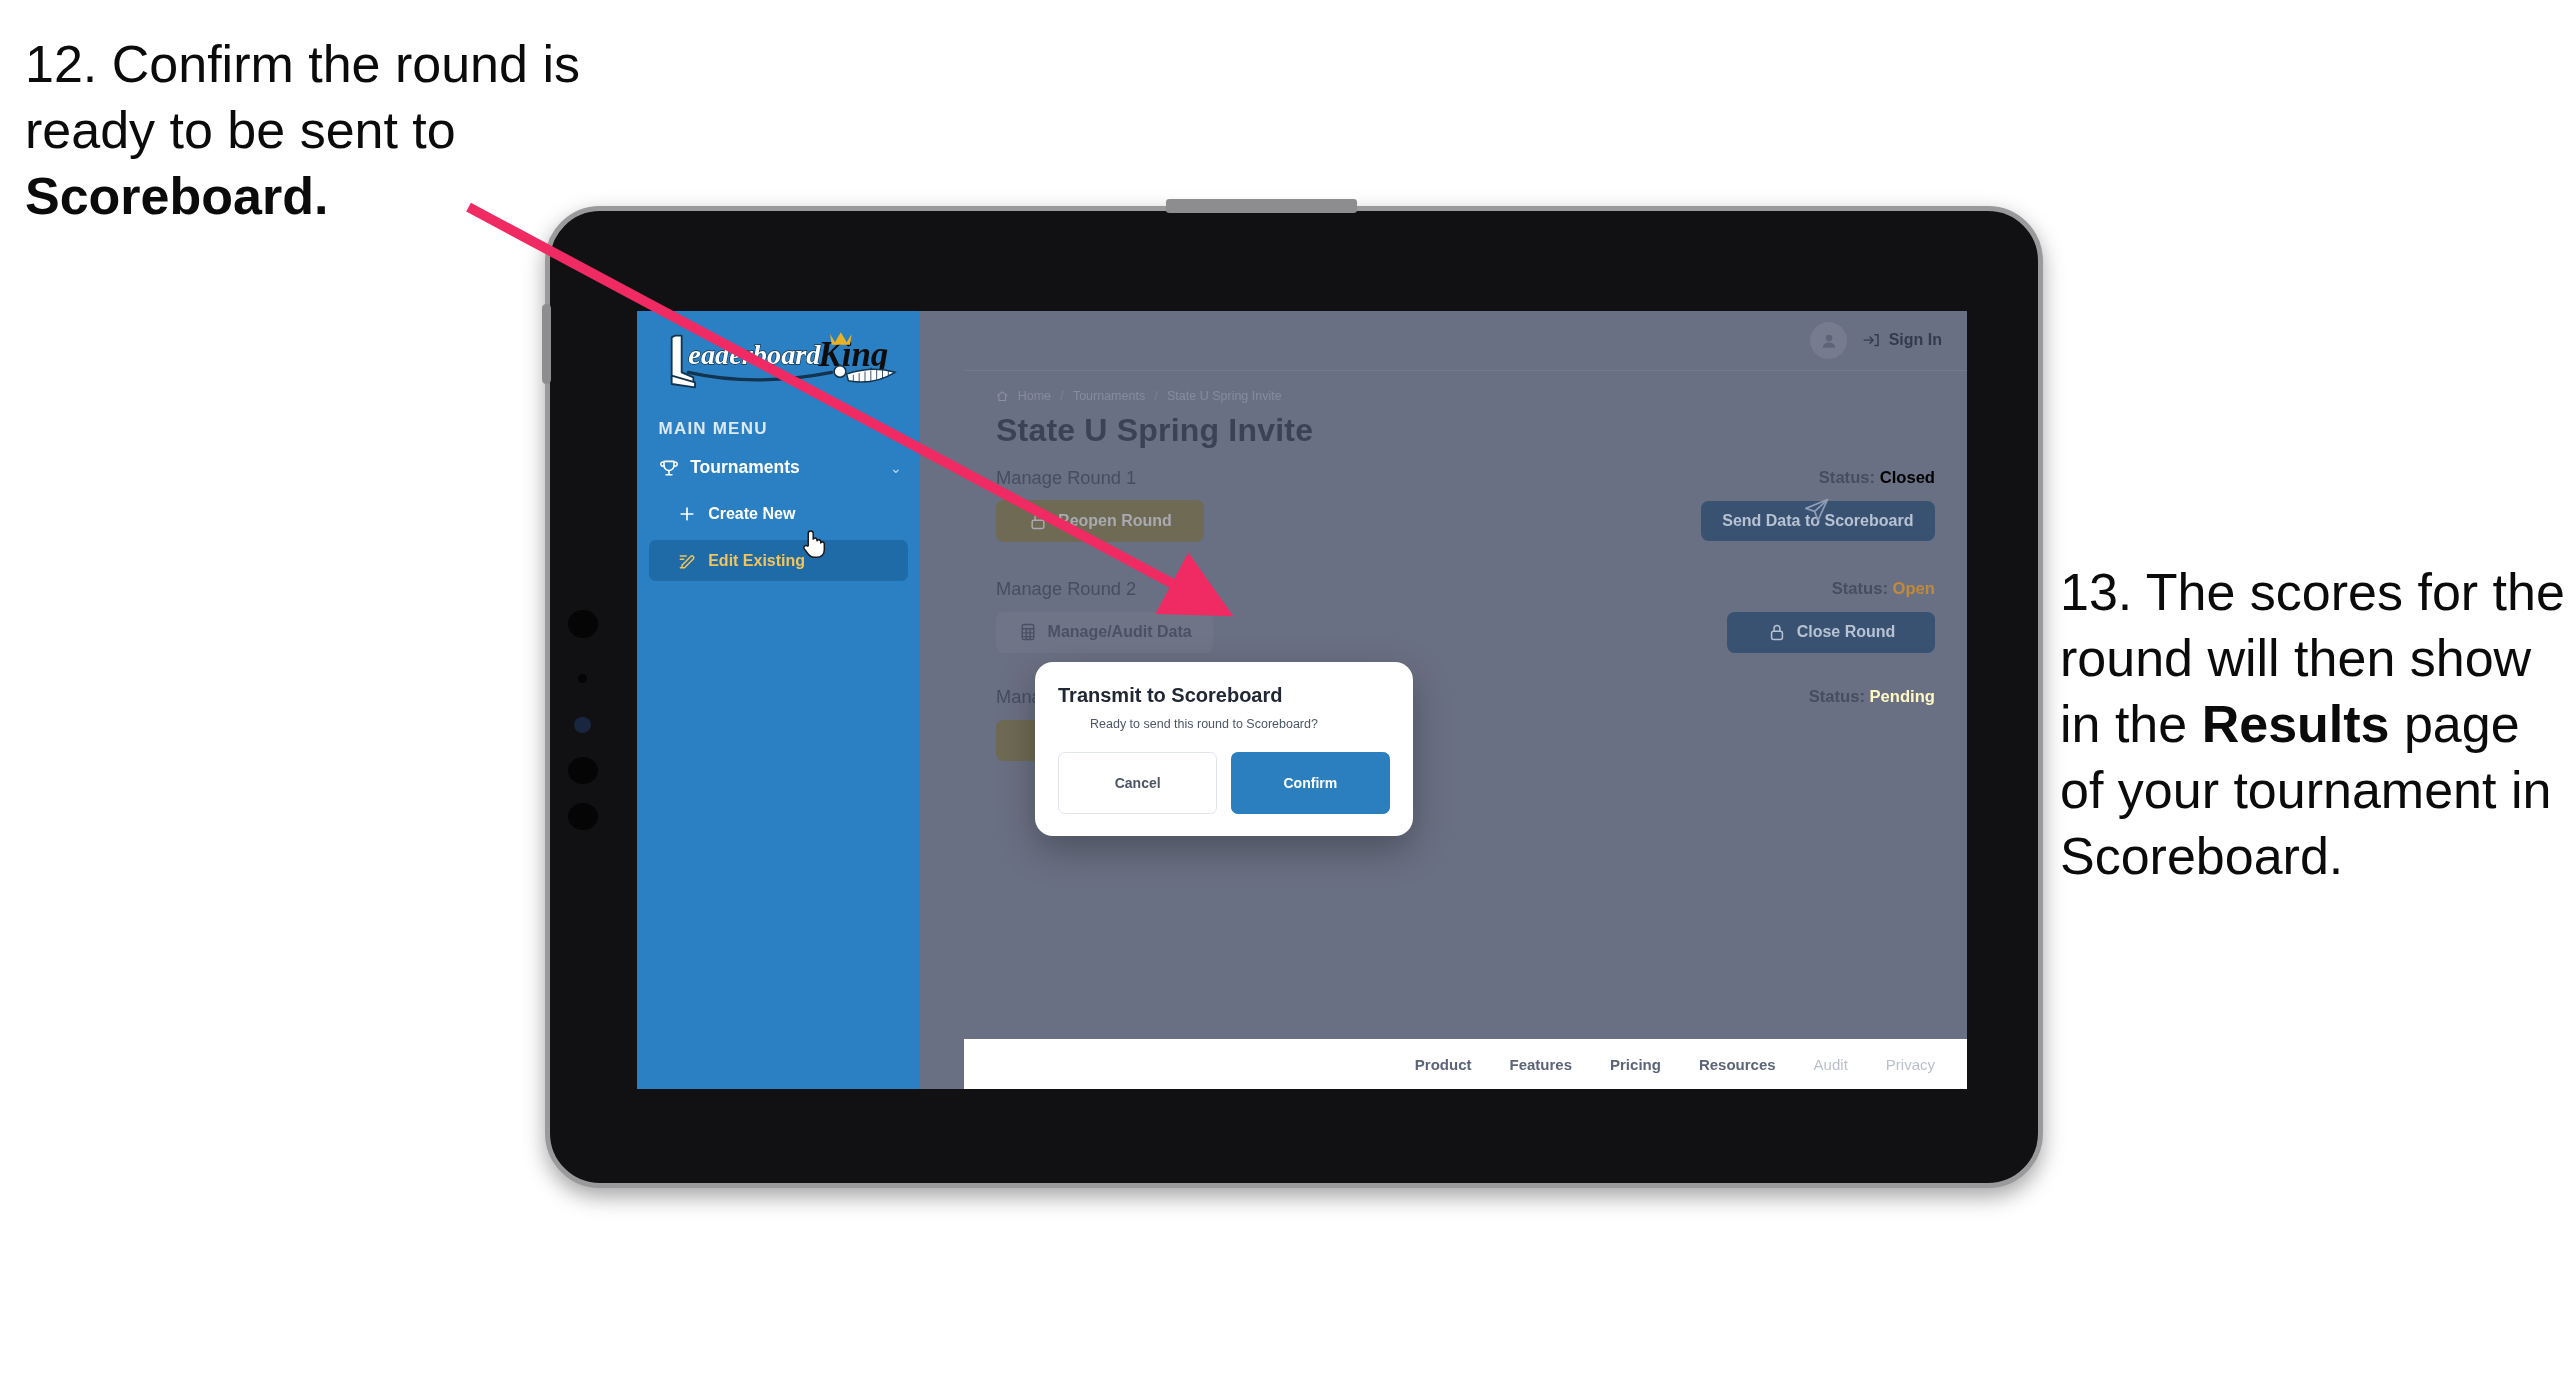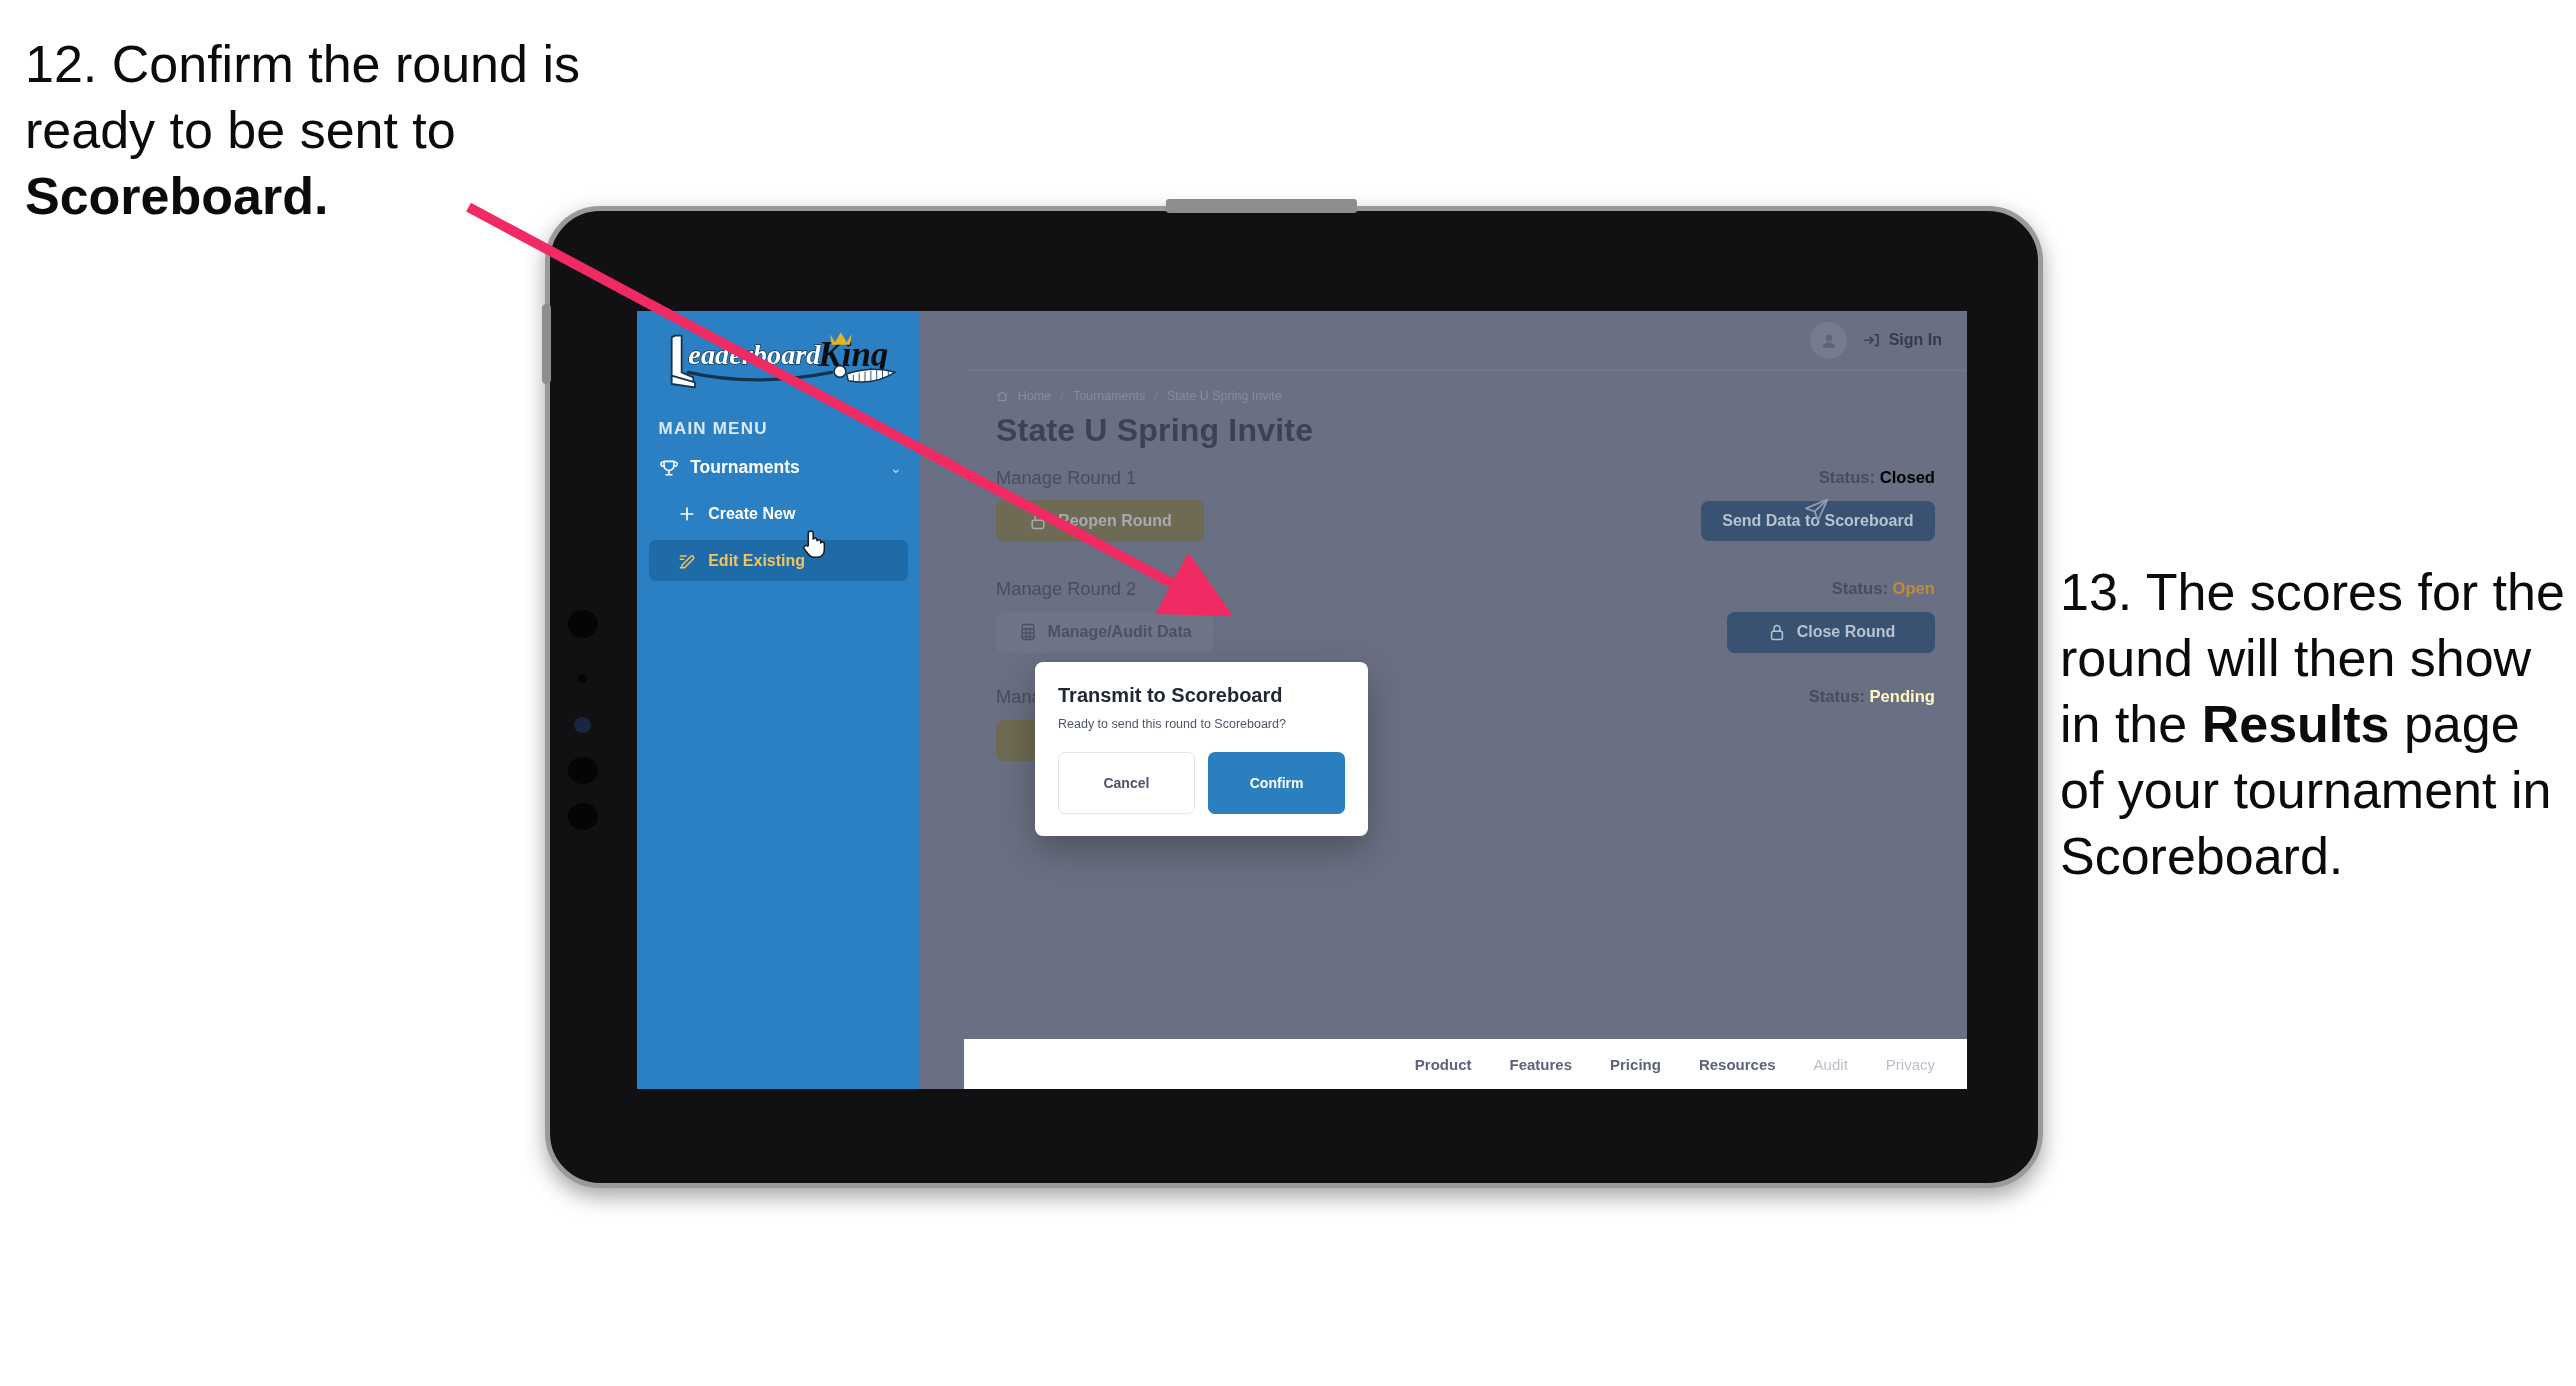--- a/index.html
+++ b/index.html
@@ -128,28 +128,28 @@
     height: 50px; background:#ffffff;
     display:flex; align-items:center; justify-content:flex-end;
     gap: 38px; padding-right: 32px;
   }
   .flink { color:#5c6479; font-size:15px; font-weight:700; }
   .flink.dim { color:#b9bfcb; font-weight:400; }
 
   
   #modal {
     position:absolute; left: 398px; top: 351px;
-    width: 333px; background:#ffffff;
-    border-radius: 8px;
+    width: 378px; background:#ffffff;
+    border-radius: 18px;
     box-shadow: 0 13.3px 37px rgba(0,0,0,.28);
     padding: 21.6px 23px 21.6px 23px;
     z-index: 40;
   }
   #modal-title { color:#222736; font-size:20px; font-weight:700; }
-  #modal-body  { color:#4d5566; font-size:12.5px; margin-top: 10px; }
+  #modal-body  { color:#4d5566; font-size:12.5px; margin-top: 10px; margin-left: 32px; }
   #modal-actions { display:flex; gap:13.3px; margin-top: 21.6px; }
   .m-btn { flex:1; padding: 22px 0; border-radius:6.7px; font-size:14px; font-weight:700; text-align:center; }
   #btn-cancel  { background:#ffffff; color:#4c5466; border:0.8px solid #dfe3ea; }
   #btn-confirm { background:#2b7fbe; color:#ffffff; border:0.8px solid #2b7fbe; }
 </style>
 </head>
 <body>
 
 <div id="stage">
 

